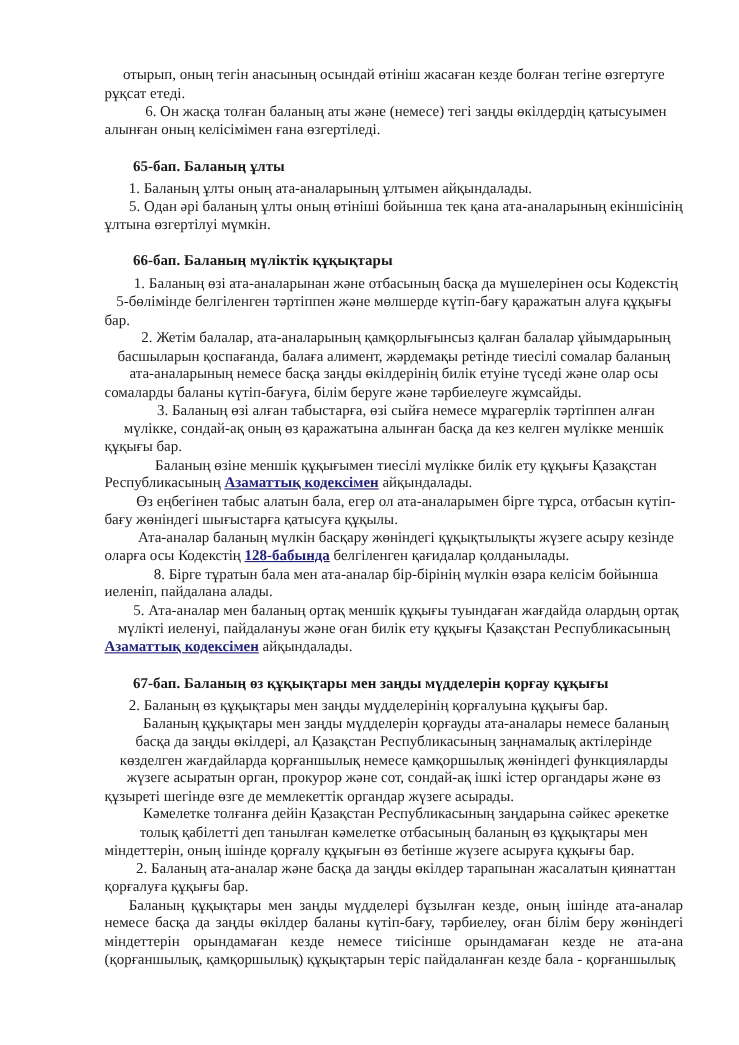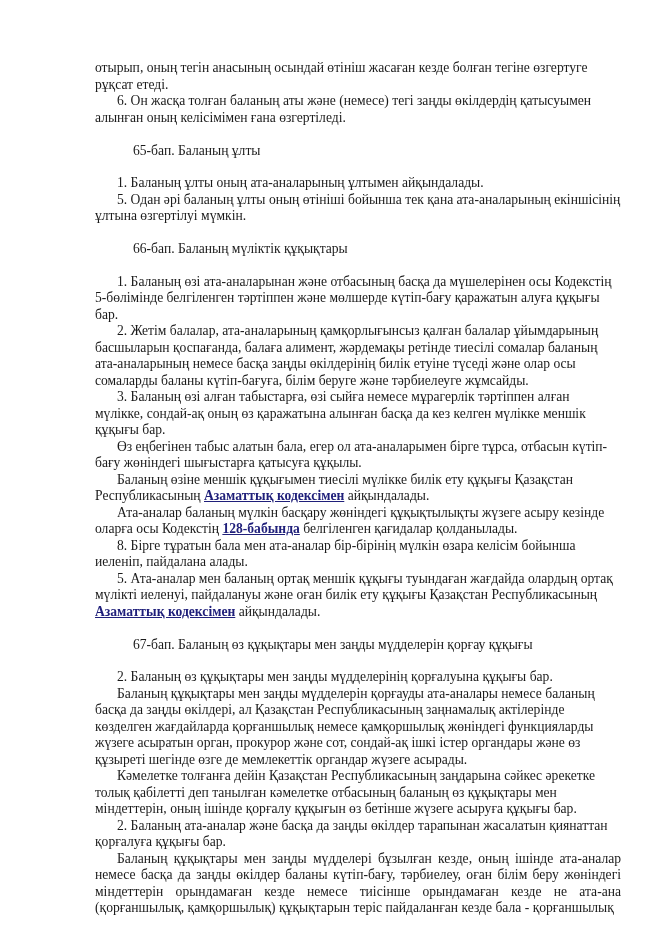--- a/index.html
+++ b/index.html
@@ -5,41 +5,41 @@
   html, body { margin:0; padding:0; background:#ffffff; }
   body { width:672px; height:950px; overflow:hidden; position:relative; }
   .page {
     position:absolute; left:95px; top:60px; width:526px;
     font-family:"Liberation Serif", "DejaVu Serif", serif;
     font-size:13.6px; line-height:16.5px; color:#1a1a1a;
     text-align:justify;
   }
   .p { margin:0; text-indent:0; }
   .p.ind { text-indent:22px; }
-  .p.last { text-align:left; text-align-last:left; }
-  .heading { margin:16px; text-indent:22px; font-weight:normal; margin-top:16.5px; }
+  .p.last { text-align:center; text-align-last:left; }
+  .heading { margin:4px; text-indent:22px; font-weight:bold; margin-top:16.5px; }
   a.link { color:#1f1f7a; font-weight:bold; text-decoration:underline; }
 </style>
 </head>
 <body>
 
 <div class="page">
   <p class="p last">отырып, оның тегін анасының осындай өтініш жасаған кезде болған тегіне өзгертуге рұқсат етеді.</p>
   <p class="p ind last">6. Он жасқа толған баланың аты және (немесе) тегі заңды өкілдердің қатысуымен алынған оның келісімімен ғана өзгертіледі.</p>
 
   <p class="heading">65-бап. Баланың ұлты</p>
   <p class="p ind last">1. Баланың ұлты оның ата-аналарының ұлтымен айқындалады.</p>
   <p class="p ind last">5. Одан әрі баланың ұлты оның өтініші бойынша тек қана ата-аналарының екіншісінің ұлтына өзгертілуі мүмкін.</p>
 
   <p class="heading">66-бап. Баланың мүліктік құқықтары</p>
   <p class="p ind last">1. Баланың өзі ата-аналарынан және отбасының басқа да мүшелерінен осы Кодекстің 5-бөлімінде белгіленген тәртіппен және мөлшерде күтіп-бағу қаражатын алуға құқығы бар.</p>
   <p class="p ind last">2. Жетім балалар, ата-аналарының қамқорлығынсыз қалған балалар ұйымдарының басшыларын қоспағанда, балаға алимент, жәрдемақы ретінде тиесілі сомалар баланың ата-аналарының немесе басқа заңды өкілдерінің билік етуіне түседі және олар осы сомаларды баланы күтіп-бағуға, білім беруге және тәрбиелеуге жұмсайды.</p>
   <p class="p ind last">3. Баланың өзі алған табыстарға, өзі сыйға немесе мұрагерлік тәртіппен алған мүлікке, сондай-ақ оның өз қаражатына алынған басқа да кез келген мүлікке меншік құқығы бар.</p>
+  <p class="p ind last"><span>Баланың өзіне меншік құқығымен тиесілі мүлікке билік ету құқығы Қазақстан Республикасының </span><a class="link" href="#">Азаматтық кодексімен</a><span> айқындалады.</span></p>
   <p class="p ind last">Өз еңбегінен табыс алатын бала, егер ол ата-аналарымен бірге тұрса, отбасын күтіп-бағу жөніндегі шығыстарға қатысуға құқылы.</p>
-  <p class="p ind last"><span>Баланың өзіне меншік құқығымен тиесілі мүлікке билік ету құқығы Қазақстан Республикасының </span><a class="link" href="#">Азаматтық кодексімен</a><span> айқындалады.</span></p>
   <p class="p ind last"><span>Ата-аналар баланың мүлкін басқару жөніндегі құқықтылықты жүзеге асыру кезінде оларға осы Кодекстің </span><a class="link" href="#">128-бабында</a><span> белгіленген қағидалар қолданылады.</span></p>
   <p class="p ind last">8. Бірге тұратын бала мен ата-аналар бір-бірінің мүлкін өзара келісім бойынша иеленіп, пайдалана алады.</p>
   <p class="p ind last"><span>5. Ата-аналар мен баланың ортақ меншік құқығы туындаған жағдайда олардың ортақ мүлікті иеленуі, пайдалануы және оған билік ету құқығы Қазақстан Республикасының </span><a class="link" href="#">Азаматтық кодексімен</a><span> айқындалады.</span></p>
 
   <p class="heading">67-бап. Баланың өз құқықтары мен заңды мүдделерін қорғау құқығы</p>
   <p class="p ind last">2. Баланың өз құқықтары мен заңды мүдделерінің қорғалуына құқығы бар.</p>
   <p class="p ind last">Баланың құқықтары мен заңды мүдделерін қорғауды ата-аналары немесе баланың басқа да заңды өкілдері, ал Қазақстан Республикасының заңнамалық актілерінде көзделген жағдайларда қорғаншылық немесе қамқоршылық жөніндегі функцияларды жүзеге асыратын орган, прокурор және сот, сондай-ақ ішкі істер органдары және өз құзыреті шегінде өзге де мемлекеттік органдар жүзеге асырады.</p>
   <p class="p ind last">Кәмелетке толғанға дейін Қазақстан Республикасының заңдарына сәйкес әрекетке толық қабілетті деп танылған кәмелетке отбасының баланың өз құқықтары мен міндеттерін, оның ішінде қорғалу құқығын өз бетінше жүзеге асыруға құқығы бар.</p>
   <p class="p ind last">2. Баланың ата-аналар және басқа да заңды өкілдер тарапынан жасалатын қиянаттан қорғалуға құқығы бар.</p>
   <p class="p ind">Баланың құқықтары мен заңды мүдделері бұзылған кезде, оның ішінде ата-аналар немесе басқа да заңды өкілдер баланы күтіп-бағу, тәрбиелеу, оған білім беру жөніндегі міндеттерін орындамаған кезде немесе тиісінше орындамаған кезде не ата-ана (қорғаншылық, қамқоршылық) құқықтарын теріс пайдаланған кезде бала - қорғаншылық</p>

